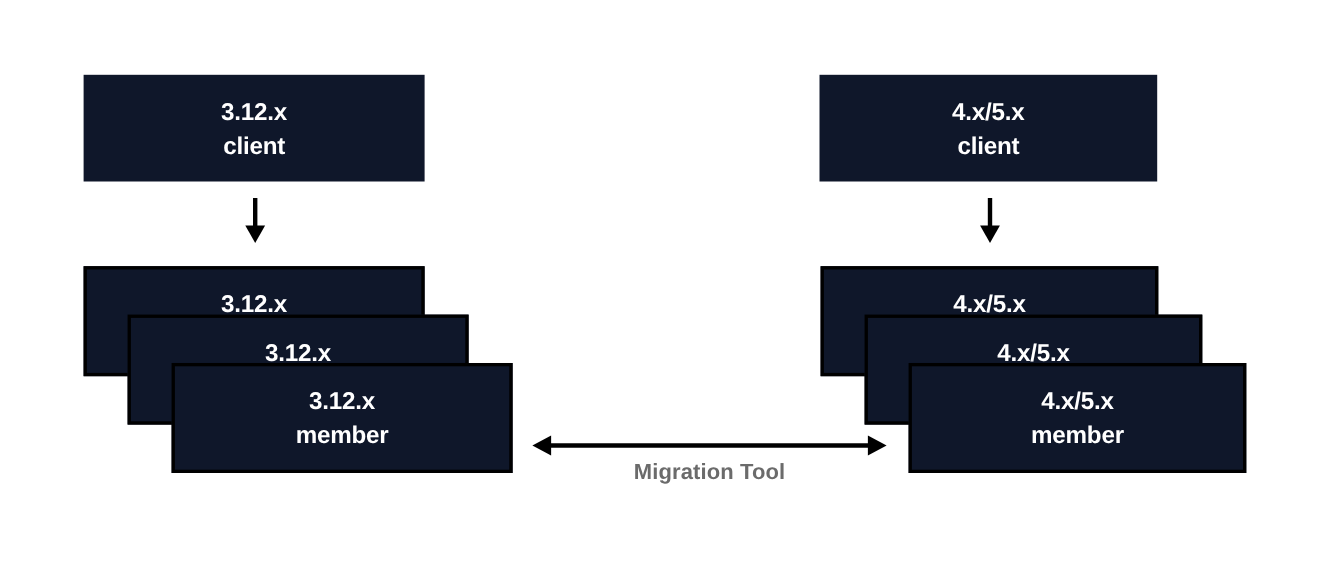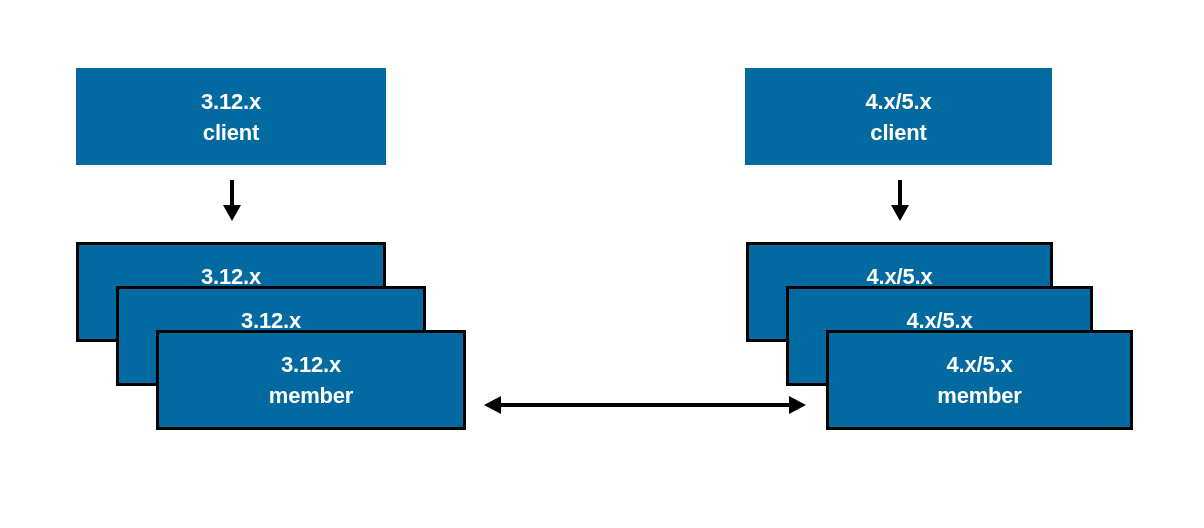--- a/index.html
+++ b/index.html
@@ -16,21 +16,21 @@
     width: 1204px;
     height: 528px;
     background: #ffffff;
     overflow: hidden;
   }
 
   
   .node {
     position: absolute;
     box-sizing: border-box;
-    background: #0369a1;
+    background: #0f172a;
     color: #ffffff;
     display: flex;
     flex-direction: column;
     align-items: center;
     justify-content: center;
     text-align: center;
     font-weight: bold;
     font-size: 22px;
     line-height: 31px;
     letter-spacing: -0.2px;
@@ -123,14 +123,15 @@
     <span class="node-line">4.x/5.x</span>
     <span class="node-line">member</span>
   </div>
 
   <svg class="arrow-svg" style="left:482px; top:393px; width:326px; height:24px;" viewBox="0 0 326 24">
     <line x1="14" y1="12" x2="312" y2="12" stroke="#000000" stroke-width="4"></line>
     <polygon points="2,12 19,3 19,21" fill="#000000"></polygon>
     <polygon points="324,12 307,3 307,21" fill="#000000"></polygon>
   </svg>
 
+  <div class="migration-label" style="left:482px; top:418px; width:326px;">Migration Tool</div>
 
 </div>
 
 </body></html>

